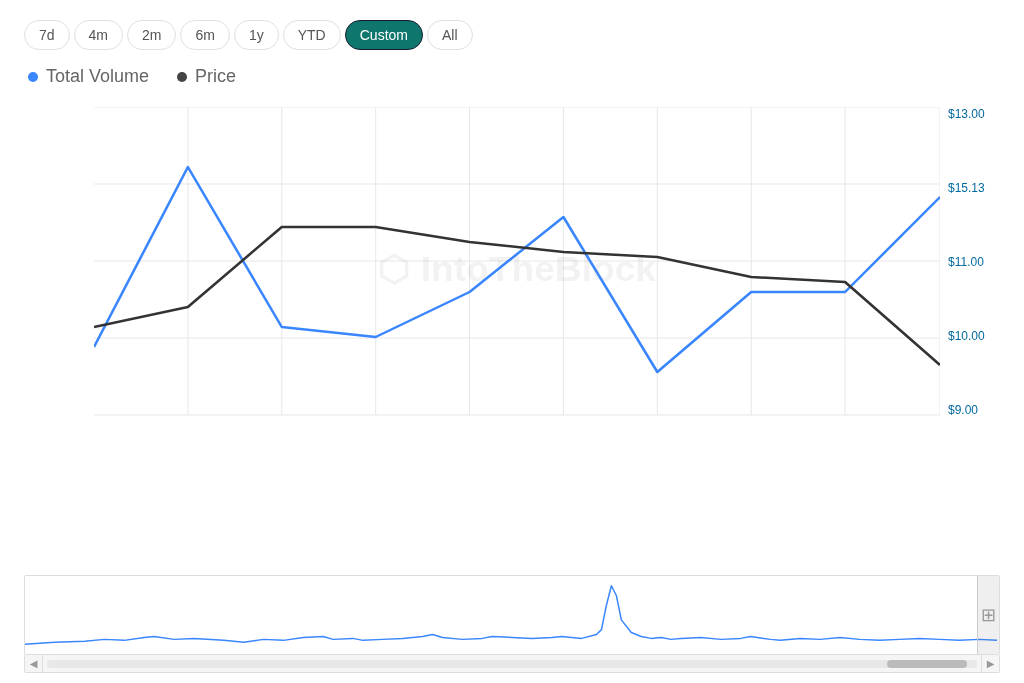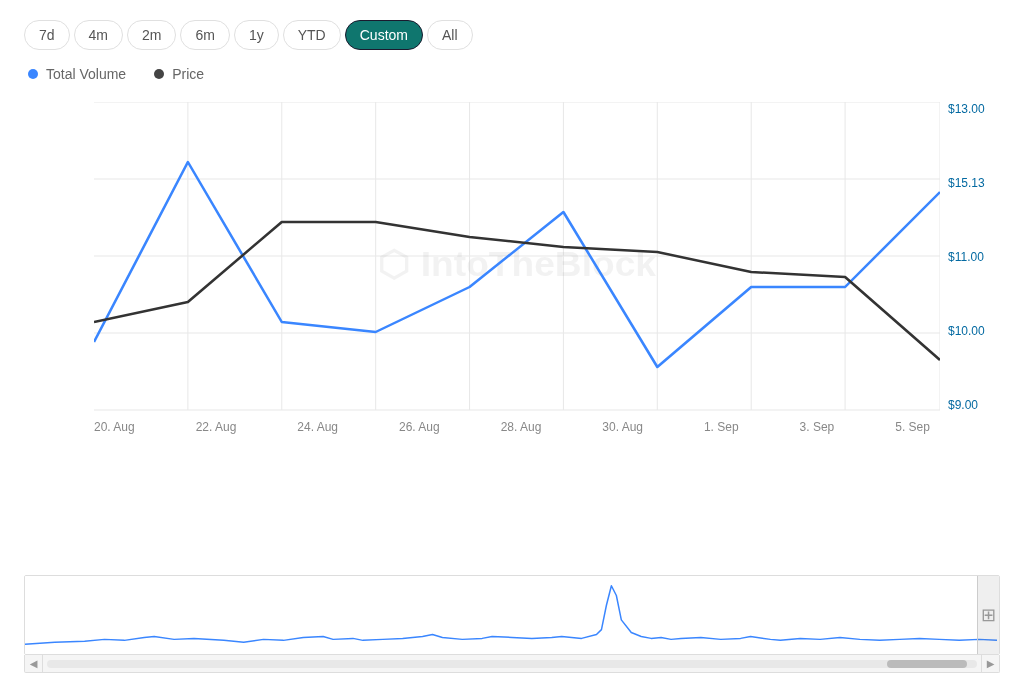--- a/index.html
+++ b/index.html
@@ -42,21 +42,21 @@
     .legend {
       display: flex;
       gap: 28px;
       margin-bottom: 10px;
       padding-left: 4px;
     }
     .legend-item {
       display: flex;
       align-items: center;
       gap: 8px;
-      font-size: 14px;
+      font-size: 18px;
       color: #666;
     }
     .legend-dot {
       width: 10px;
       height: 10px;
       border-radius: 50%;
     }
     .legend-dot.blue { background: #3a86ff; }
     .legend-dot.dark { background: #444; }
     .chart-area {
@@ -262,31 +262,20 @@
 
           <text x="410" y="165" text-anchor="middle" dominant-baseline="middle" font-size="36" font-weight="bold" fill="#aaa" opacity="0.15" font-family="-apple-system, sans-serif">⬡ IntoTheBlock</text>
 
           <polyline points="0,240 91,60 182,220 273,230 364,185 455,110 546,265 637,185 728,185 820,90" fill="none" stroke="#3a86ff" stroke-width="2.5" stroke-linejoin="round"></polyline>
 
           <polyline points="0,220 91,200 182,120 273,120 364,135 455,145 546,150 637,170 728,175 820,258" fill="none" stroke="#333" stroke-width="2.5" stroke-linejoin="round"></polyline>
         </svg>
       </div>
     </div>
 
-    <div class="x-axis">
-      <span>20. Aug</span>
-      <span>22. Aug</span>
-      <span>24. Aug</span>
-      <span>26. Aug</span>
-      <span>28. Aug</span>
-      <span>30. Aug</span>
-      <span>1. Sep</span>
-      <span>3. Sep</span>
-      <span>5. Sep</span>
-    </div>
   </div>
 
   <div class="mini-chart-section">
     <div class="mini-chart-wrapper">
       <svg class="mini-chart-svg" viewBox="0 0 980 80" preserveAspectRatio="none">
 
         <rect width="980" height="80" fill="#fff"></rect>
 
         <polyline points="0,70 30,68 60,67 80,65 100,66 120,63 130,62 150,65 170,64 200,66 220,68 240,65 260,66 280,63 300,62 310,65 330,64 340,66 360,65 380,64 400,62 410,60 420,63 440,65 460,64 470,62 490,63 510,64 530,63 540,62 560,64 575,60 580,55 585,30 590,10 595,20 600,45 610,58 620,62 630,64 640,63 650,65 660,64 680,63 700,65 720,64 730,62 750,65 760,66 780,64 800,65 820,63 840,65 860,66 880,65 900,64 920,65 940,66 960,65 978,66" fill="none" stroke="#3a86ff" stroke-width="1.5" stroke-linejoin="round"></polyline>
       </svg>

